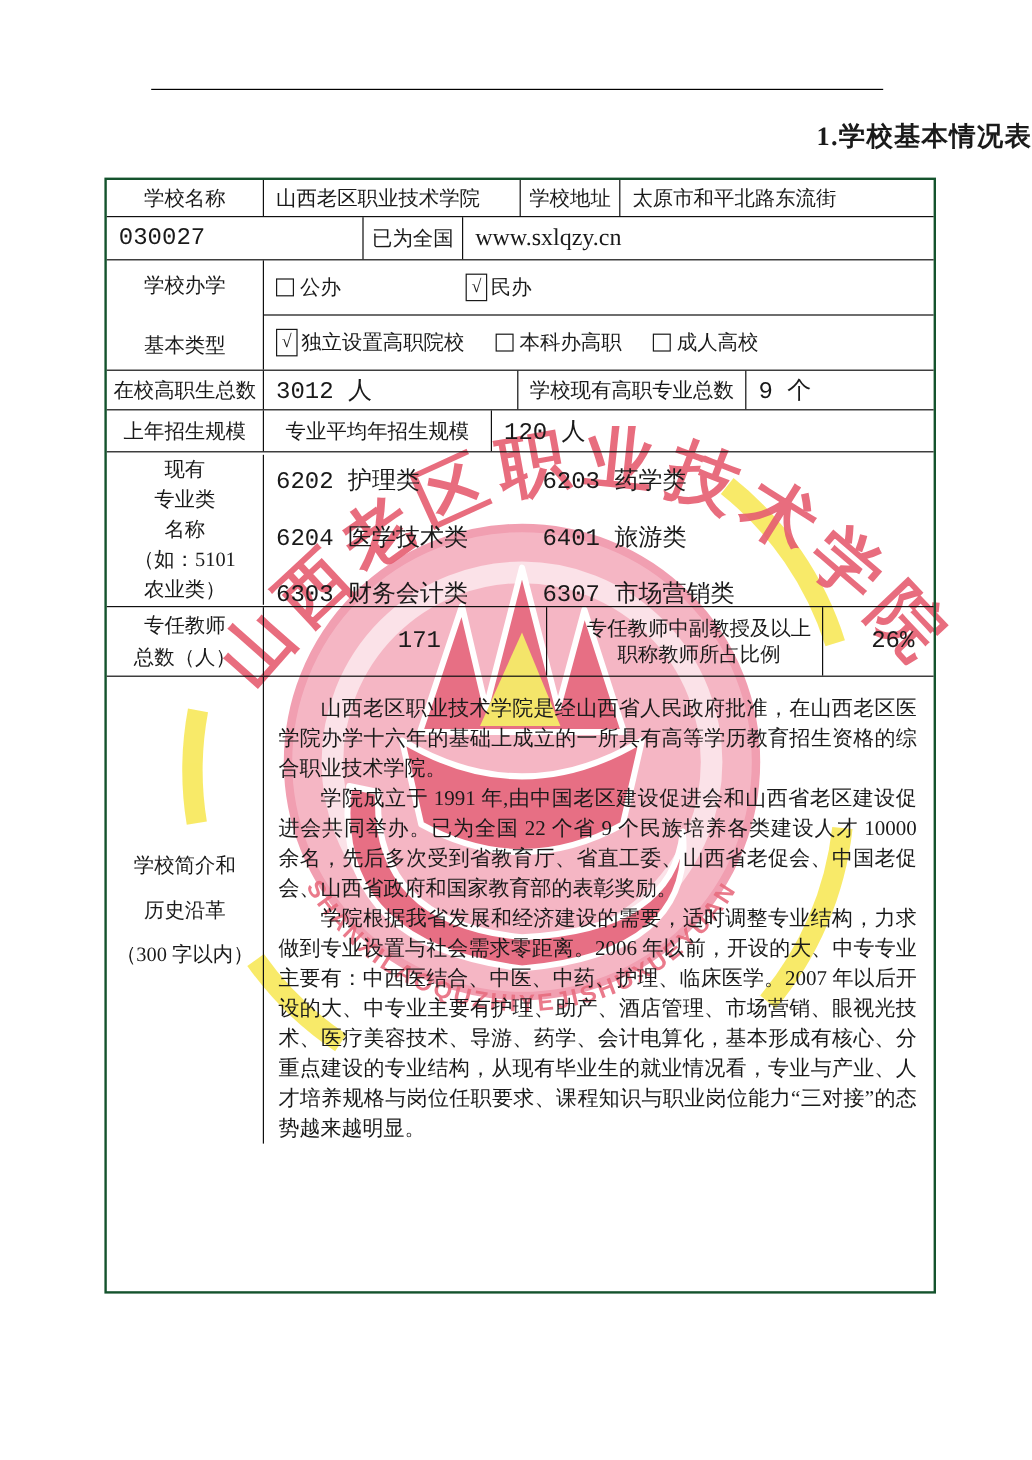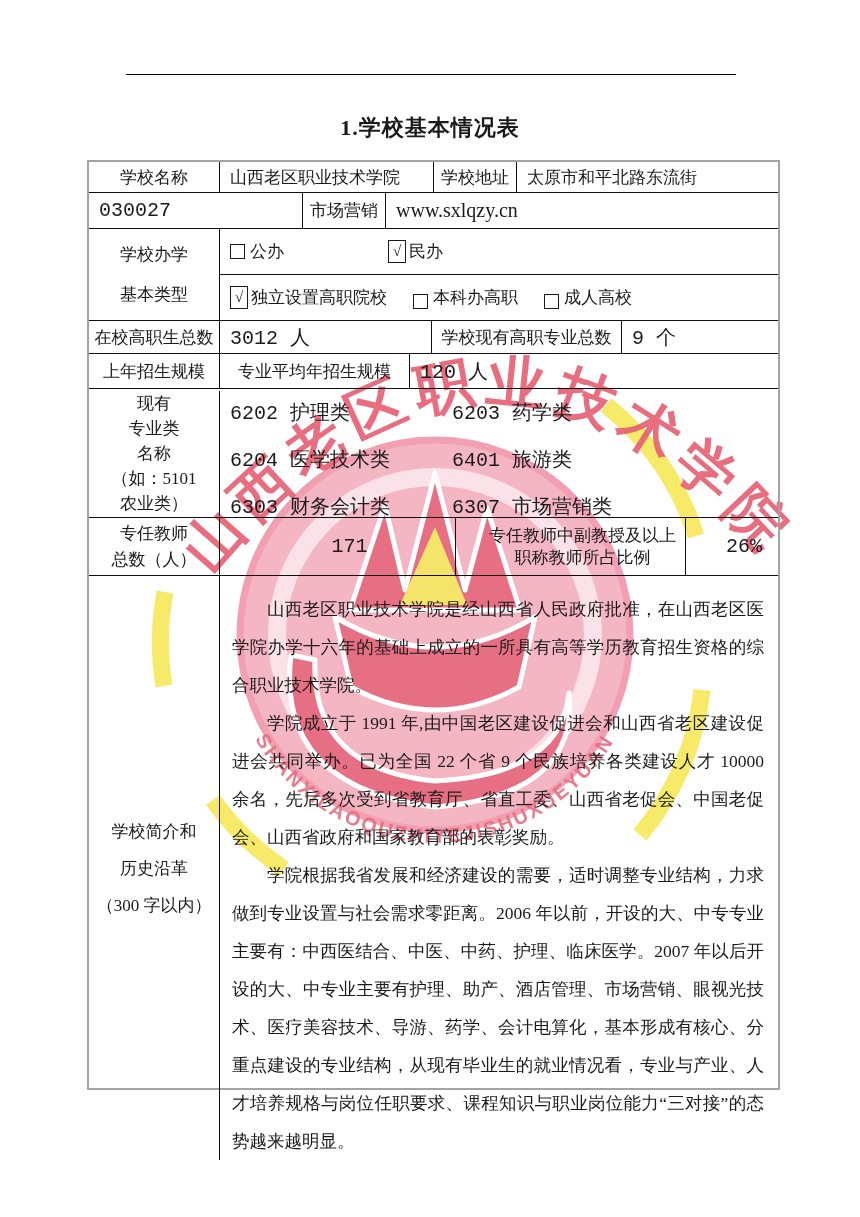--- a/index.html
+++ b/index.html
@@ -3,68 +3,68 @@
 <meta charset="utf-8">
 <style>
   html,body{margin:0;padding:0;}
   body{
     width:860px;height:1217px;position:relative;background:#ffffff;overflow:hidden;
     font-family:"Liberation Serif","DejaVu Serif",serif;color:#1a1a1a;
   }
   .page{position:absolute;inset:0;background:#ffffff;}
   .header-rule{position:absolute;left:126px;top:74px;width:610px;border-top:1.5px solid #000;}
   .doc-title{
-    position:absolute;left:0;top:113px;width:100%;text-align:center;
+    position:absolute;left:0;top:99px;width:100%;text-align:right;
     font-size:22px;font-weight:bold;letter-spacing:1px;z-index:3;
   }
   
   .watermark{position:absolute;left:95px;top:355px;width:700px;height:665px;z-index:1;opacity:.82;pointer-events:none;}
   
   .info-table{
-    position:absolute;left:87px;top:160px;width:693px;height:930px;
-    border:2px solid #a3a3a3;box-sizing:border-box;z-index:2;background:transparent;
+    position:absolute;left:87px;top:148px;width:693px;height:930px;
+    border:2px solid #14532d;box-sizing:border-box;z-index:2;background:transparent;
     font-size:17px;
   }
   .trow{display:flex;border-bottom:1px solid #101010;box-sizing:border-box;}
   .trow:last-child{border-bottom:none;}
   .cell{border-right:1px solid #101010;box-sizing:border-box;display:flex;align-items:center;background:transparent;}
   .cell:last-child{border-right:none;}
   .cell.hd{justify-content:center;text-align:center;white-space:pre-line;}
   .cell.val{padding-left:10px;}
   .mono{font-family:"Liberation Mono","DejaVu Sans Mono",monospace;font-size:20px;}
   .c-label{width:131px;flex:none;}
   
   .r1{height:31px;} .r2{height:36px;} .r3{height:92px;} .r4{height:33px;}
   .r5{height:35px;} .r6{height:129px;align-items:center;} .r7{height:58px;gap:24px;} .r8{flex:1;}
   
   .r12-c2{width:214px;flex:none;} .r12-c3{width:83px;flex:none;justify-content:center;} .r12-c4{flex:1;font-family:Liberation Serif, serif;}
   
   .r3 .content{flex:1;display:flex;flex-direction:column;}
   .r3 .subrow{flex:1;display:flex;align-items:center;padding-left:10px;}
   .r3 .subrow:first-child{border-bottom:1px solid #101010;}
-  .r3 .hd{line-height:40px;}
+  .r3 .hd{line-height:50px;}
   .opt{display:inline-flex;align-items:center;}
   .cb{display:inline-block;width:13px;height:13px;border:1.5px solid #1a1a1a;box-sizing:content-box;margin-right:5px;flex:none;}
   .cb.checked{width:16px;height:21px;text-align:center;line-height:21px;font-size:15px;font-weight:bold;margin-right:3px;}
   .gap-wide{margin-left:104px;}
-  .gap-med{margin-left:26px;align-items:flex-end;}
+  .gap-med{margin-left:26px;}
   
   .r45-c2{width:212px;flex:none;} .r45-c3{width:190px;flex:none;justify-content:center;text-align:center;} .r45-c4{flex:1;}
   
   .r6 .hd{line-height:25px;}
   .r6 .content{flex:1;padding:12px 0 0 10px;display:grid;grid-template-columns:210px auto;grid-auto-rows:35px;align-items:center;gap:12px;}
   
   .r7 .hd{line-height:26px;}
   .r7-c2{width:212px;flex:none;justify-content:center;}
   .r7-c3{width:206px;flex:none;justify-content:center;text-align:center;white-space:pre-line;line-height:22px;}
   .r7-c4{flex:1;justify-content:center;}
   
   .r8 .hd{line-height:37px;}
   .r8 .content{flex:1;padding:14px 14px 0 12px;display:block;align-items:flex-start;}
-  .r8 .content p{margin:0;text-indent:2em;font-size:17.5px;line-height:38px;text-align:justify;}
+  .r8 .content p{margin:0;text-indent:2em;font-size:17.5px;line-height:25px;text-align:justify;}
 </style>
 </head>
 <body>
 
 <div class="page">
 
   <div class="header-rule"></div>
 
   <div class="watermark">
     <svg width="700" height="665" viewBox="0 0 700 665" xmlns="http://www.w3.org/2000/svg">
@@ -106,21 +106,21 @@
 
     <div class="trow r1">
       <div class="cell hd c-label">学校名称</div>
       <div class="cell val r12-c2">山西老区职业技术学院</div>
       <div class="cell hd r12-c3">学校地址</div>
       <div class="cell val r12-c4">太原市和平北路东流街</div>
     </div>
 
     <div class="trow r2">
       <div class="cell val r12-c2 mono">030027</div>
-      <div class="cell hd r12-c3">市场营销</div>
+      <div class="cell hd r12-c3">已为全国</div>
       <div class="cell val r12-c4 mono">www.sxlqzy.cn</div>
     </div>
 
     <div class="trow r3">
       <div class="cell hd c-label">学校办学
 基本类型</div>
       <div class="content">
         <div class="subrow">
           <span class="opt">
             <span class="cb"></span>

